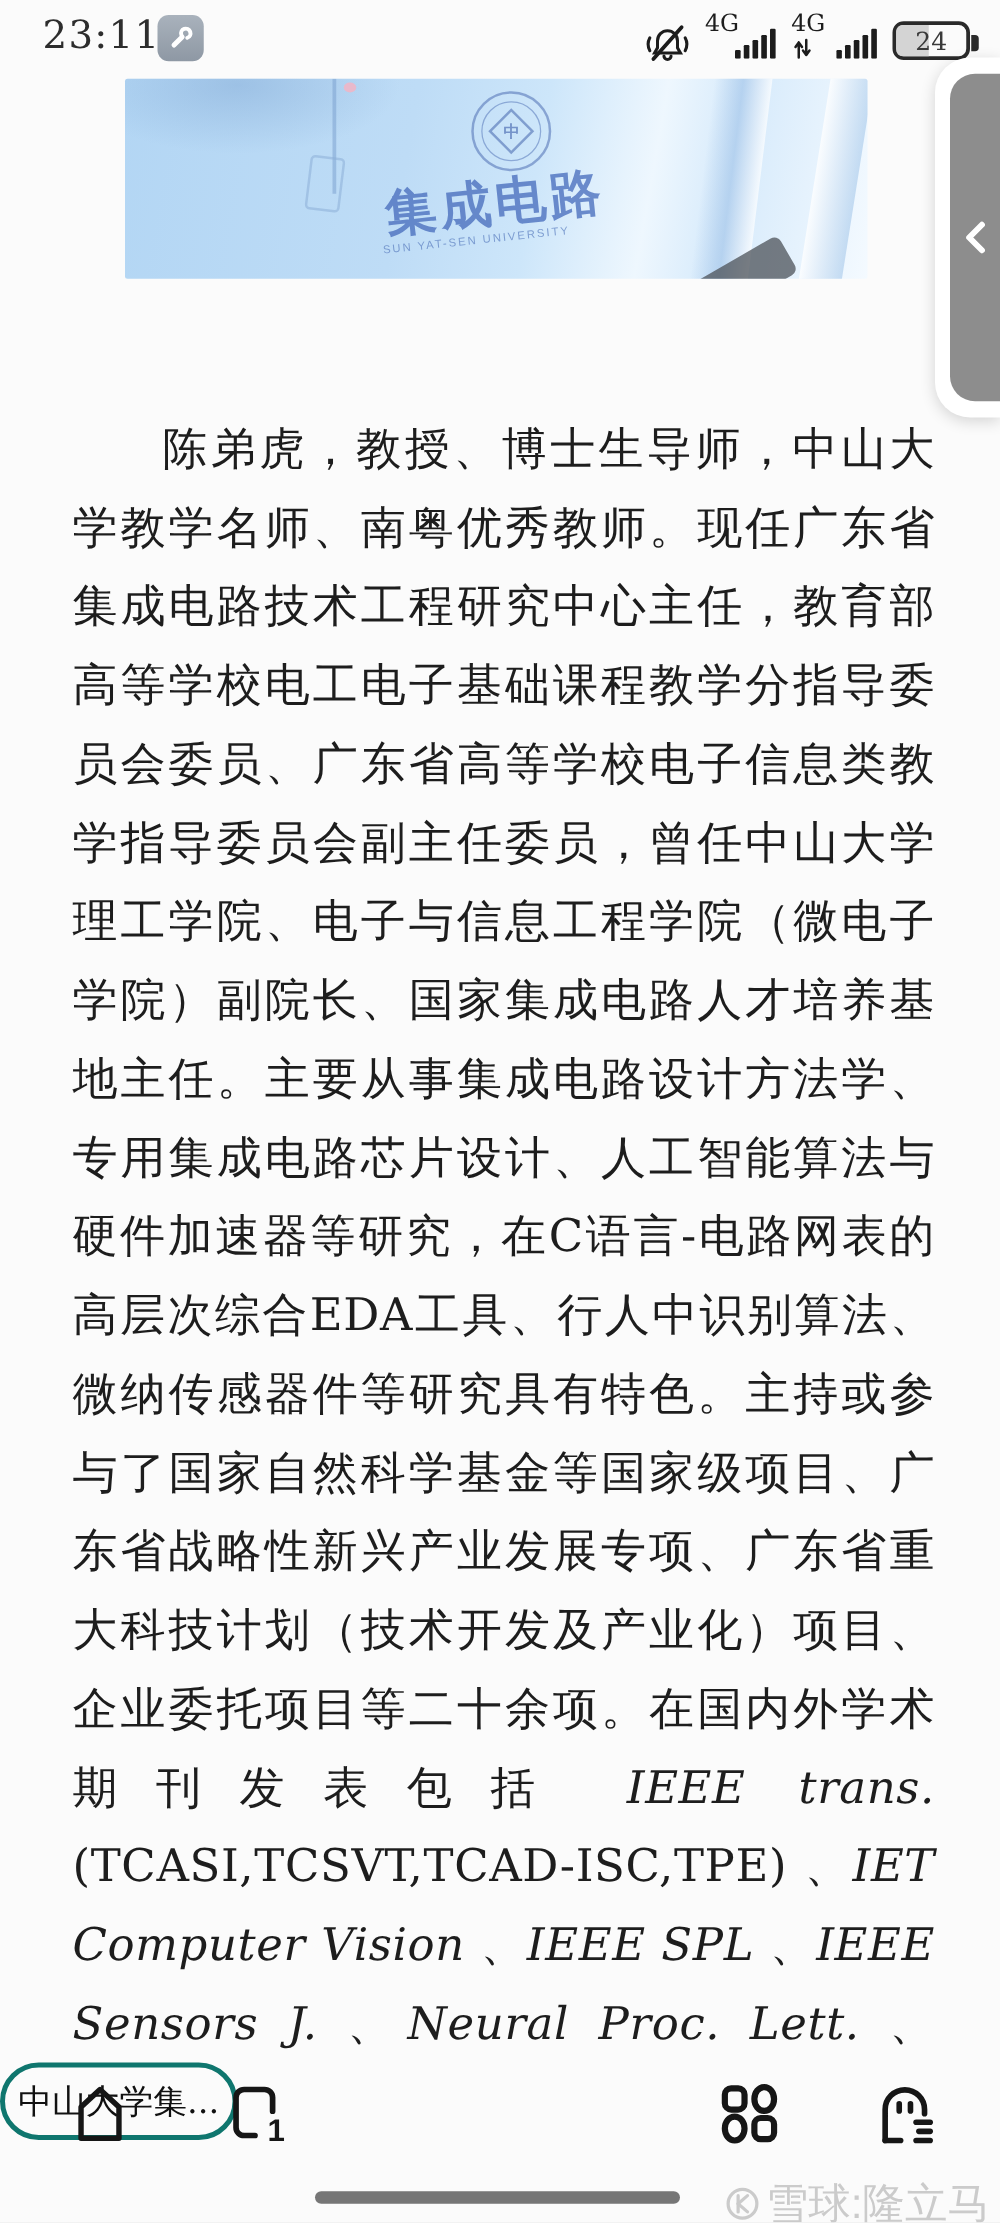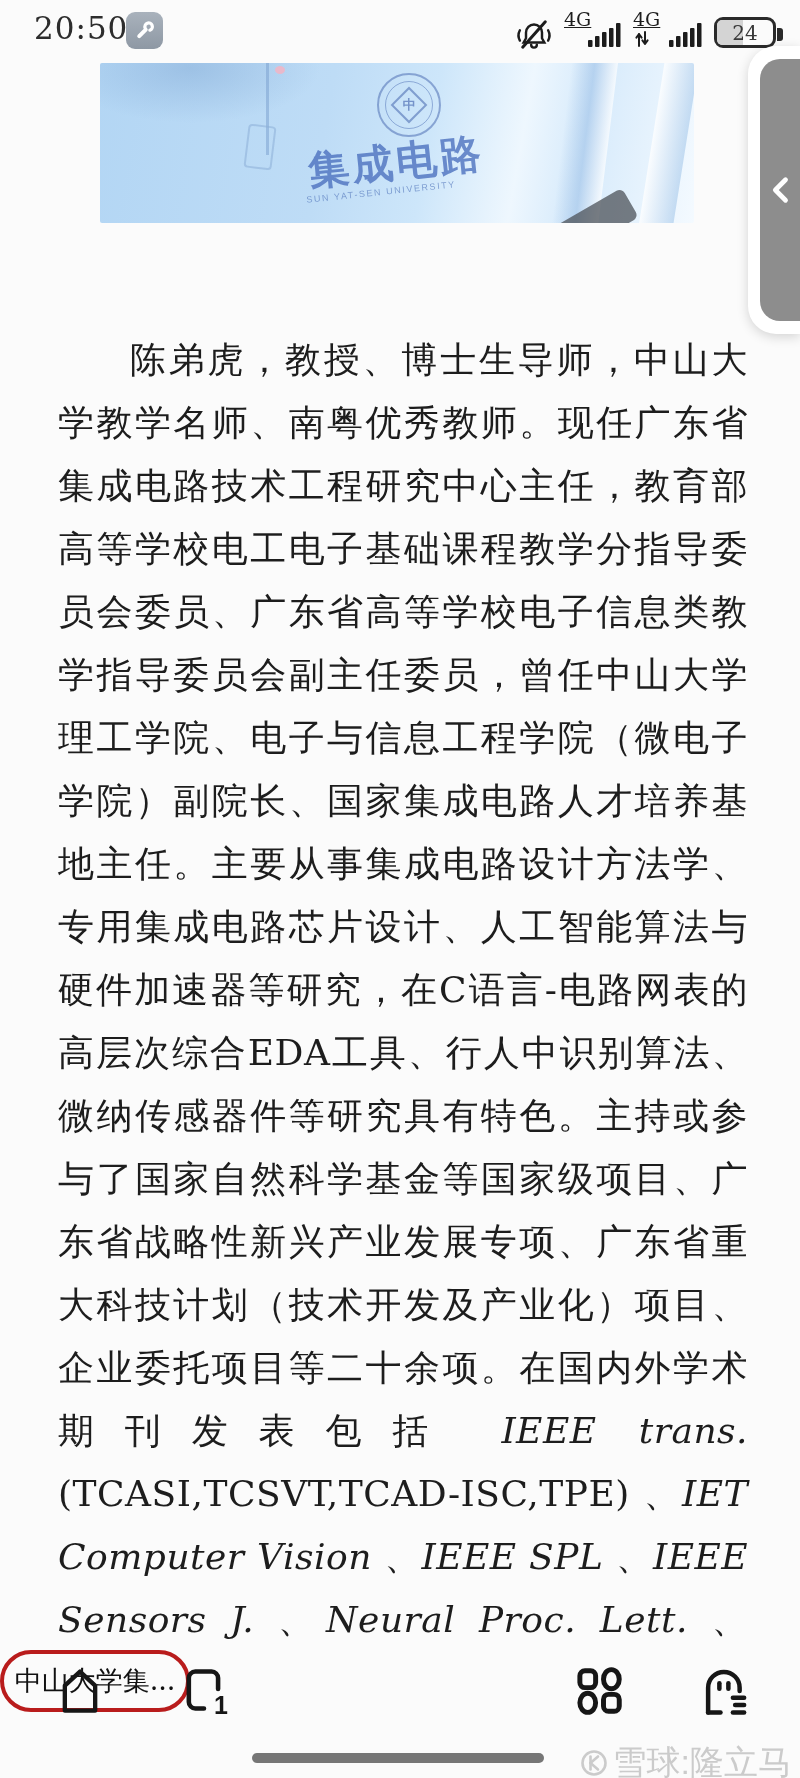--- a/index.html
+++ b/index.html
@@ -7,21 +7,21 @@
     overflow:hidden;font-family:"DejaVu Serif","Liberation Serif",serif;color:#1c1c1c;}
 
   
   .statusbar{position:absolute;top:0;left:0;right:0;height:58px;}
   .sb-time{position:absolute;left:34px;top:10px;font-size:31px;color:#2d2d2d;letter-spacing:1px;}
   .wrench-badge{position:absolute;left:126px;top:12px;width:37px;height:37px;border-radius:9px;
     background:linear-gradient(180deg,#a9b2bc,#8e98a4);display:flex;align-items:center;justify-content:center;}
   .sb-right{position:absolute;right:24px;top:10px;display:flex;align-items:flex-end;gap:11px;height:40px;}
   .netgroup{position:relative;width:58px;height:40px;}
   .netgroup.second{width:70px;}
-  .net-label{position:absolute;left:0;top:-2px;font-size:19px;font-family:"DejaVu Serif",serif;color:#1d1d1d;text-decoration:underline;}
+  .net-label{position:absolute;left:0;top:-2px;font-size:19px;font-family:"DejaVu Serif",serif;color:#1d1d1d;}
   .net-bars{position:absolute;right:0;bottom:3px;}
   .net-arrows{position:absolute;left:2px;bottom:2px;}
   .battery{position:relative;width:62px;height:31px;border:3px solid #2a2a2a;border-radius:9px;
     box-sizing:border-box;margin-bottom:2px;}
   .battery-fill{position:absolute;left:0;top:0;bottom:0;width:46%;background:#d4d4d4;border-radius:5px 0 0 5px;}
   .battery-num{position:absolute;inset:0;display:flex;align-items:center;justify-content:center;
     font-size:20px;color:#3a3a3a;}
   .battery-nub{position:absolute;right:-10px;top:8px;width:6px;height:13px;background:#2a2a2a;border-radius:0 3px 3px 0;}
 
   
@@ -62,38 +62,38 @@
     letter-spacing:.5px;text-align:justify;color:#1d1d1d;text-indent:2em;}
   .article-body .it{font-style:italic;}
 
   
   .bottomnav{position:absolute;left:0;top:1650px;right:0;height:128px;background:#fbfbfb;}
   .nav-item{position:absolute;top:14px;}
   .nav-home{left:54px;}
   .nav-tabs{left:178px;width:54px;height:54px;}
   .tab-num{position:absolute;right:2px;bottom:0px;background:#fbfbfb;padding:0 2px;font-size:25px;font-weight:700;
     color:#161616;font-family:"Liberation Sans",sans-serif;line-height:1;}
-  .nav-pill{left:306px;top:8px;width:190px;height:62px;border:4px solid #b91c1c;border-radius:34px;
+  .nav-pill{left:306px;top:8px;width:190px;height:62px;border:4px solid #0f766e;border-radius:34px;
     box-sizing:border-box;display:flex;align-items:center;justify-content:center;background:#fbfbfb;}
   .nav-pill-label{font-size:27px;color:#111;white-space:nowrap;}
   .nav-grid{left:572px;}
   .nav-profile{left:698px;}
   .home-indicator{position:absolute;left:252px;top:1753px;width:292px;height:10px;border-radius:5px;background:#767676;}
 
   
   .watermark{position:absolute;right:8px;top:1740px;display:flex;align-items:center;gap:5px;color:#cbcbcb;
     font-family:"Liberation Sans",sans-serif;font-size:34px;}
 </style>
 </head>
 <body>
 
 <div id="screen">
 
   <div class="statusbar">
-    <span class="sb-time">20:50</span>
+    <span class="sb-time">23:11</span>
     <span class="wrench-badge">
       <svg width="26" height="26" viewBox="0 0 36 36">
         <g stroke="#ffffff" fill="none" stroke-linecap="round">
           <circle cx="23" cy="12" r="5.2" stroke-width="4.4" stroke-dasharray="24 9" transform="rotate(160 23 12)"></circle>
           <line x1="19" y1="16" x2="10" y2="25" stroke-width="5.5"></line>
         </g>
       </svg>
     </span>
     <div class="sb-right">
       <svg width="38" height="32" viewBox="0 0 40 34">

